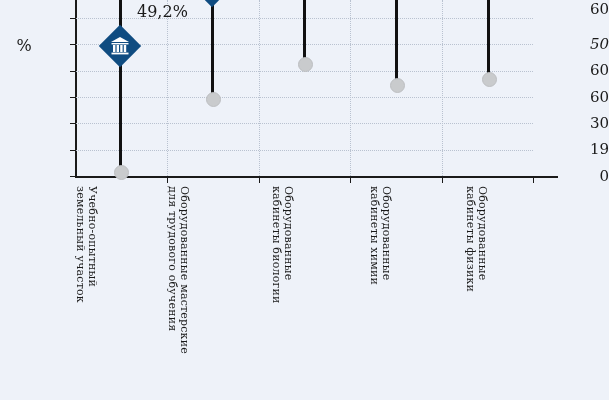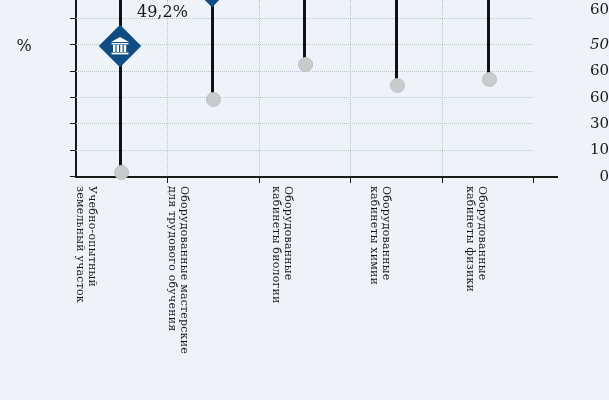--- a/index.html
+++ b/index.html
@@ -87,21 +87,21 @@
 
   <div class="ytick-label" style="top:63px;">60</div>
   <div class="ytick-mark" style="top:71px;"></div>
 
   <div class="ytick-label" style="top:90px;">60</div>
   <div class="ytick-mark" style="top:97px;"></div>
 
   <div class="ytick-label" style="top:116px;">30</div>
   <div class="ytick-mark" style="top:123px;"></div>
 
-  <div class="ytick-label" style="top:142px;">10</div>
+  <div class="ytick-label" style="top:142px;">19</div>
   <div class="ytick-mark" style="top:150px;"></div>
 
   <div class="ytick-label" style="top:169px;">0</div>
   <div class="ytick-mark" style="top:176px;"></div>
 
   <div class="plot">
 
     <div class="gridline" style="top:18px;"></div>
     <div class="gridline" style="top:44px;"></div>
     <div class="gridline" style="top:71px;"></div>

